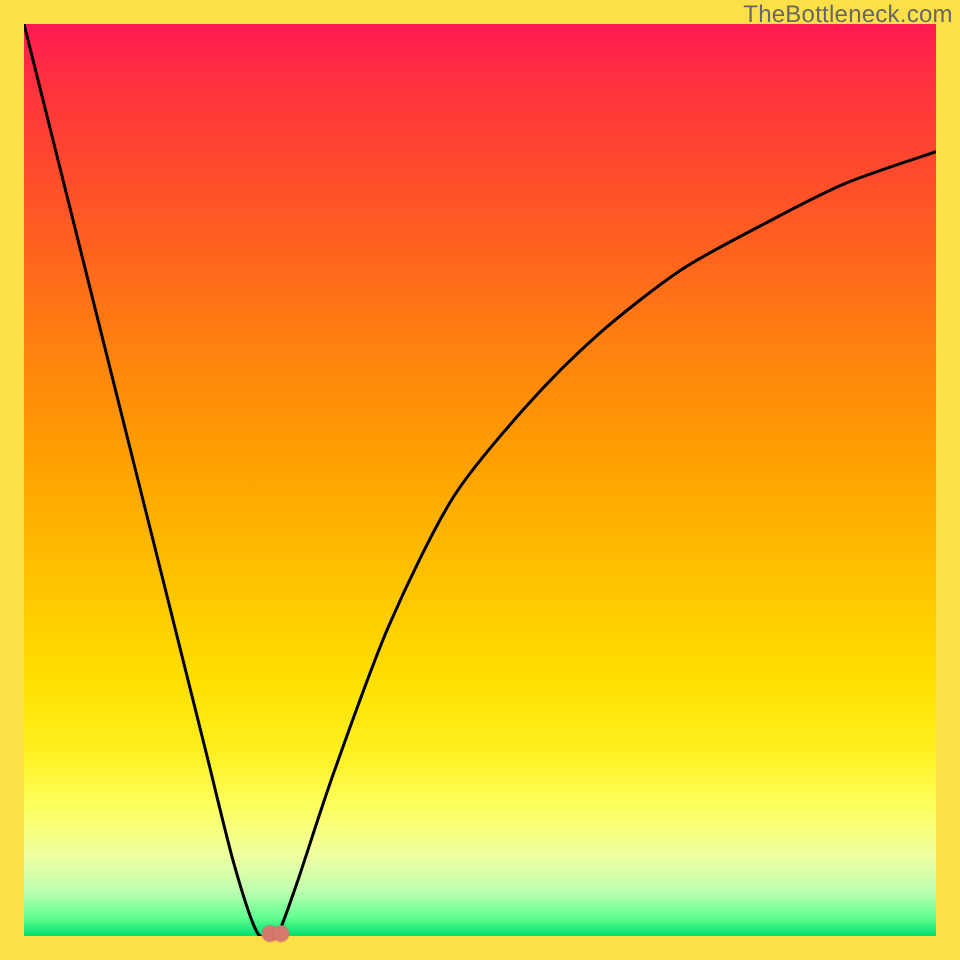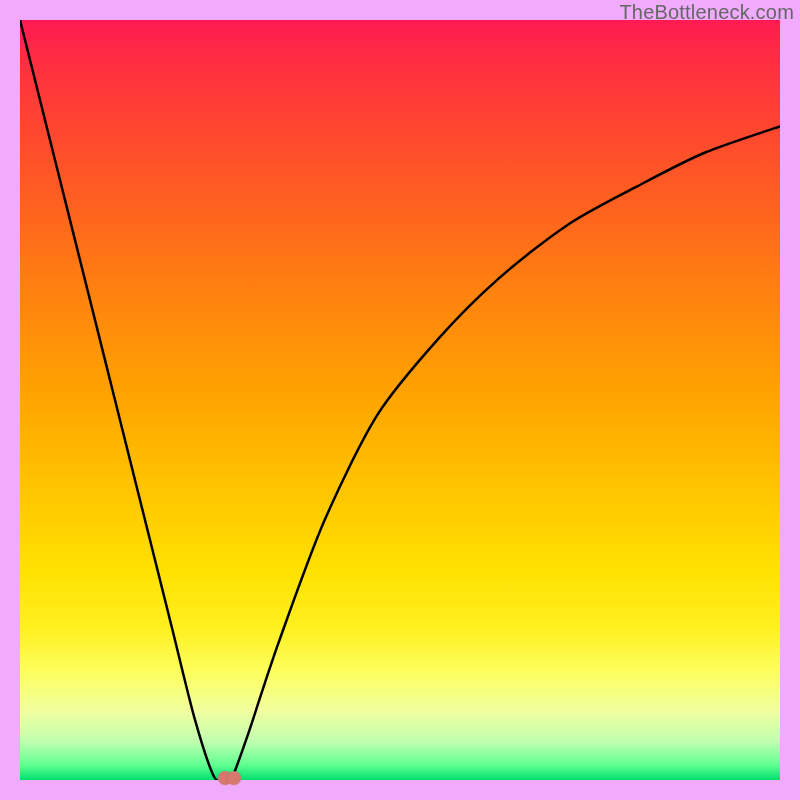--- a/index.html
+++ b/index.html
@@ -8,21 +8,21 @@
     width: 800px;
     height: 800px;
     overflow: hidden;
     background: #000;
     font-family: Arial, Helvetica, sans-serif;
   }
   .chart-container {
     position: relative;
     width: 800px;
     height: 800px;
-    background: #f0abfc;
+    background: #fde047;
   }
   .plot-area {
     position: absolute;
     left: 20px;
     top: 20px;
     width: 760px;
     height: 760px;
     background: linear-gradient(to bottom,
       #ff1a52 0%,
       #ff3040 6%,

